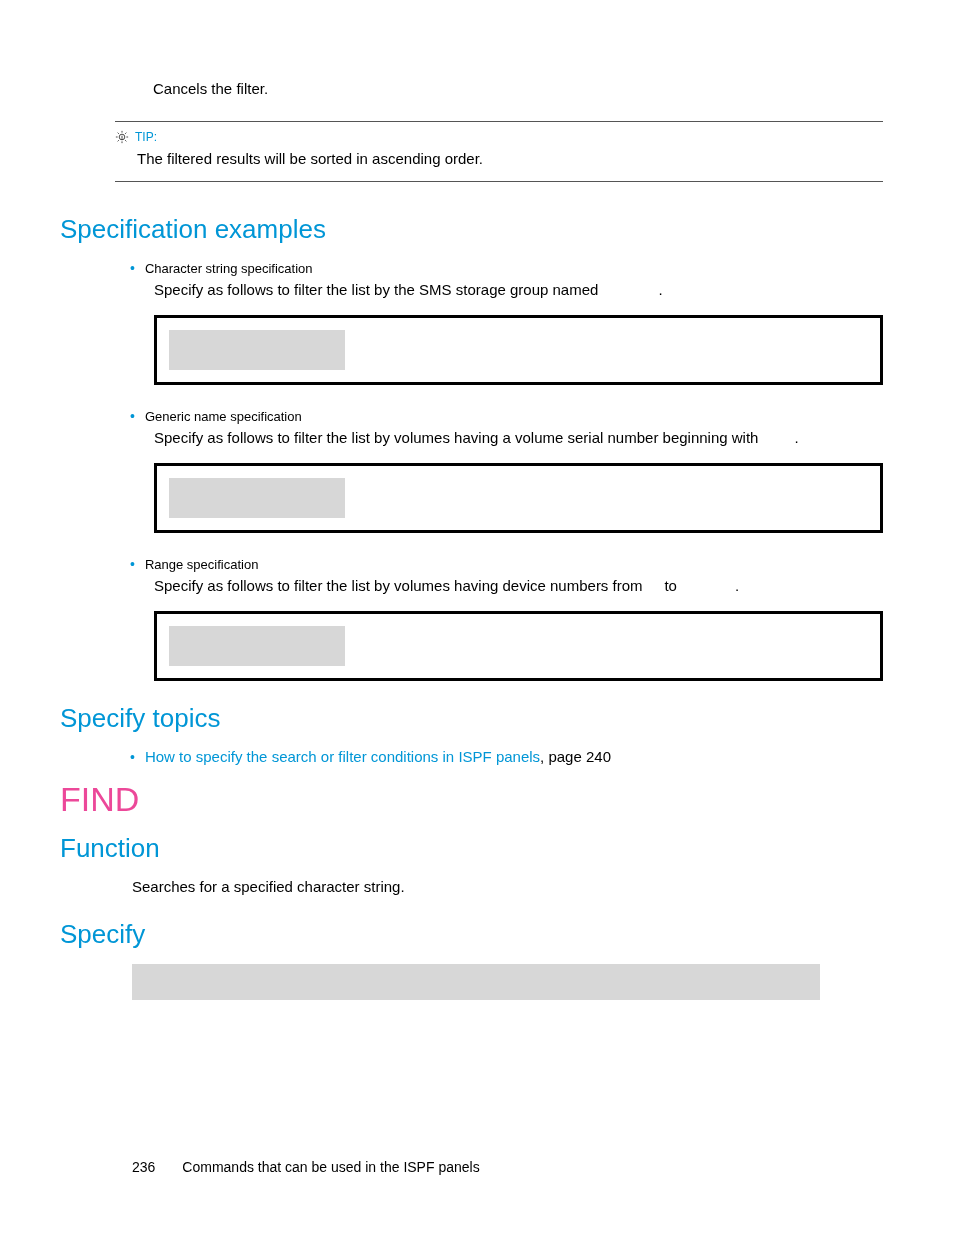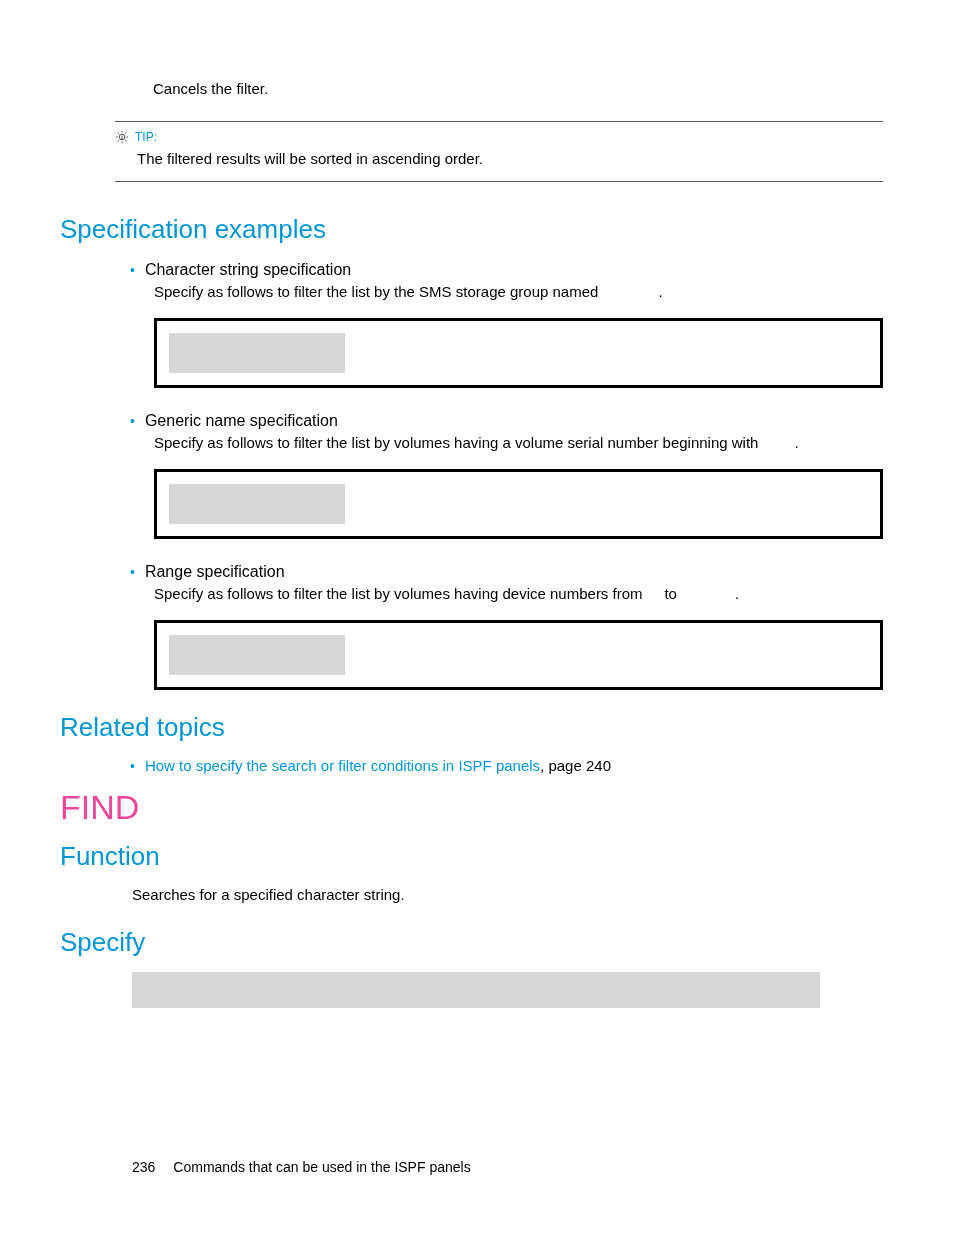--- a/index.html
+++ b/index.html
@@ -69,21 +69,21 @@
     display: flex;
     align-items: baseline;
     gap: 10px;
   }
   .bullet-dot {
     color: #0096d6;
     font-size: 14px;
     line-height: 1.4;
   }
   .bullet-title {
-    font-size: 16px;
+    font-size: 13px;
     line-height: 1.4;
   }
   .bullet-desc {
     margin-left: 24px;
     font-size: 15px;
     line-height: 1.5;
   }
   .bullet-desc .spaced-to { display: inline-block; width: 48px; text-align: center; }
   .bullet-desc .trail-dot { display: inline-block; margin-left: 36px; }
   .bullet-desc .trail-dot2 { display: inline-block; margin-left: 60px; }
@@ -121,21 +121,21 @@
     font-size: 15px;
   }
   .abbrev .gap1 { display:inline-block; width:40px; }
   .abbrev .gap2 { display:inline-block; width:8px; }
   .footer {
     position: absolute;
     bottom: 60px;
     left: 132px;
     font-size: 14px;
   }
-  .footer-pagenum { margin-right: 18px; }
+  .footer-pagenum { margin-right: 27px; }
 </style>
 </head>
 <body>
 
 <div class="page">
 
   <div class="cancel-text">Cancels the filter.</div>
 
   <div class="tip-block">
     <div class="tip-header">
@@ -200,21 +200,21 @@
         <span class="spaced-to">to</span>
         <span class="trail-dot">.</span>
       </div>
       <div class="code-outer">
         <div class="code-inner"></div>
       </div>
     </div>
 
   </div>
 
-  <div class="h2" style="margin-top:18px;">Related topics</div>
+  <div class="h2" style="margin-top:18px;">Specify topics</div>
   <div class="bullet-list">
     <div class="bullet-row">
       <span class="bullet-dot">•</span>
       <span>
         <span class="related-link">How to specify the search or filter conditions in ISPF panels</span><span class="related-page">, page 240</span>
       </span>
     </div>
   </div>
 
   <div class="h1">FIND</div>

